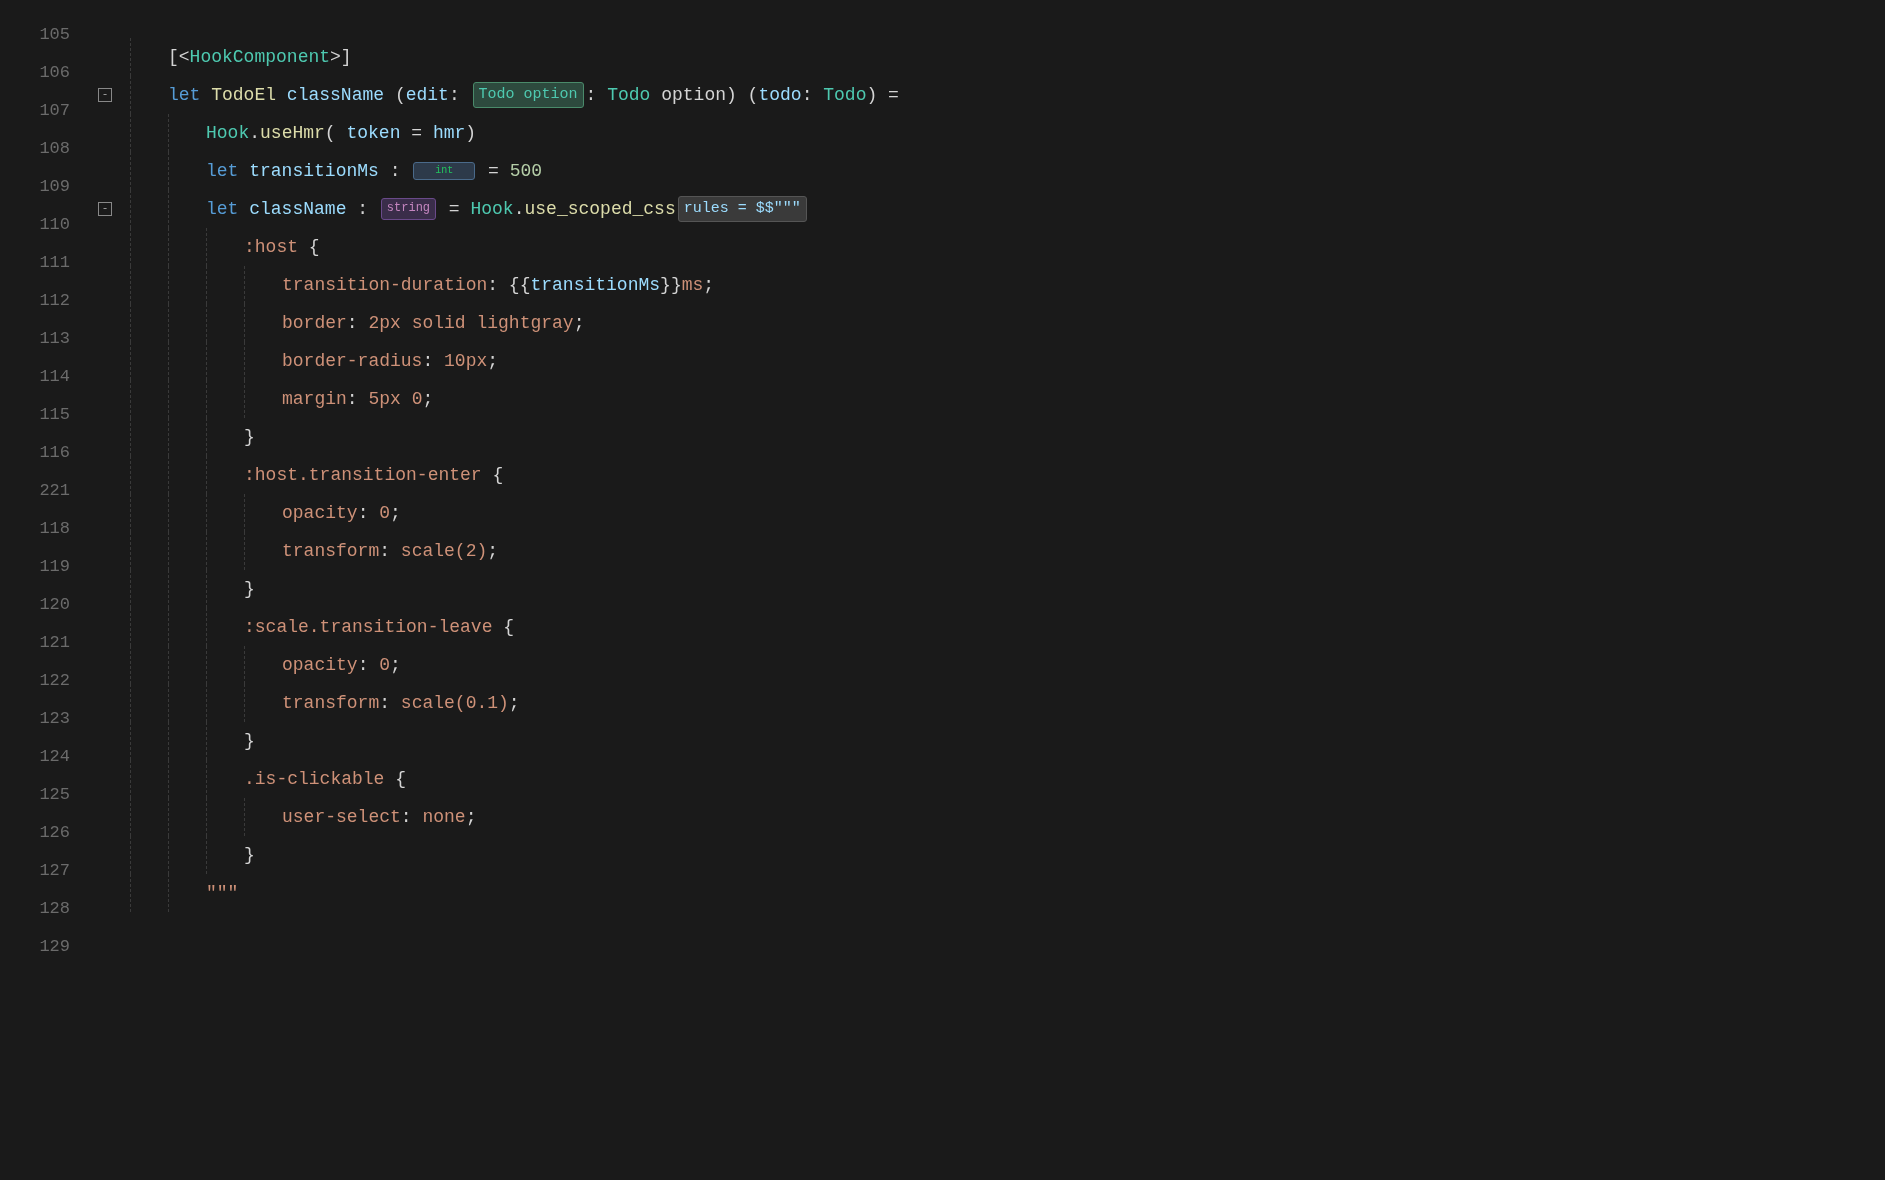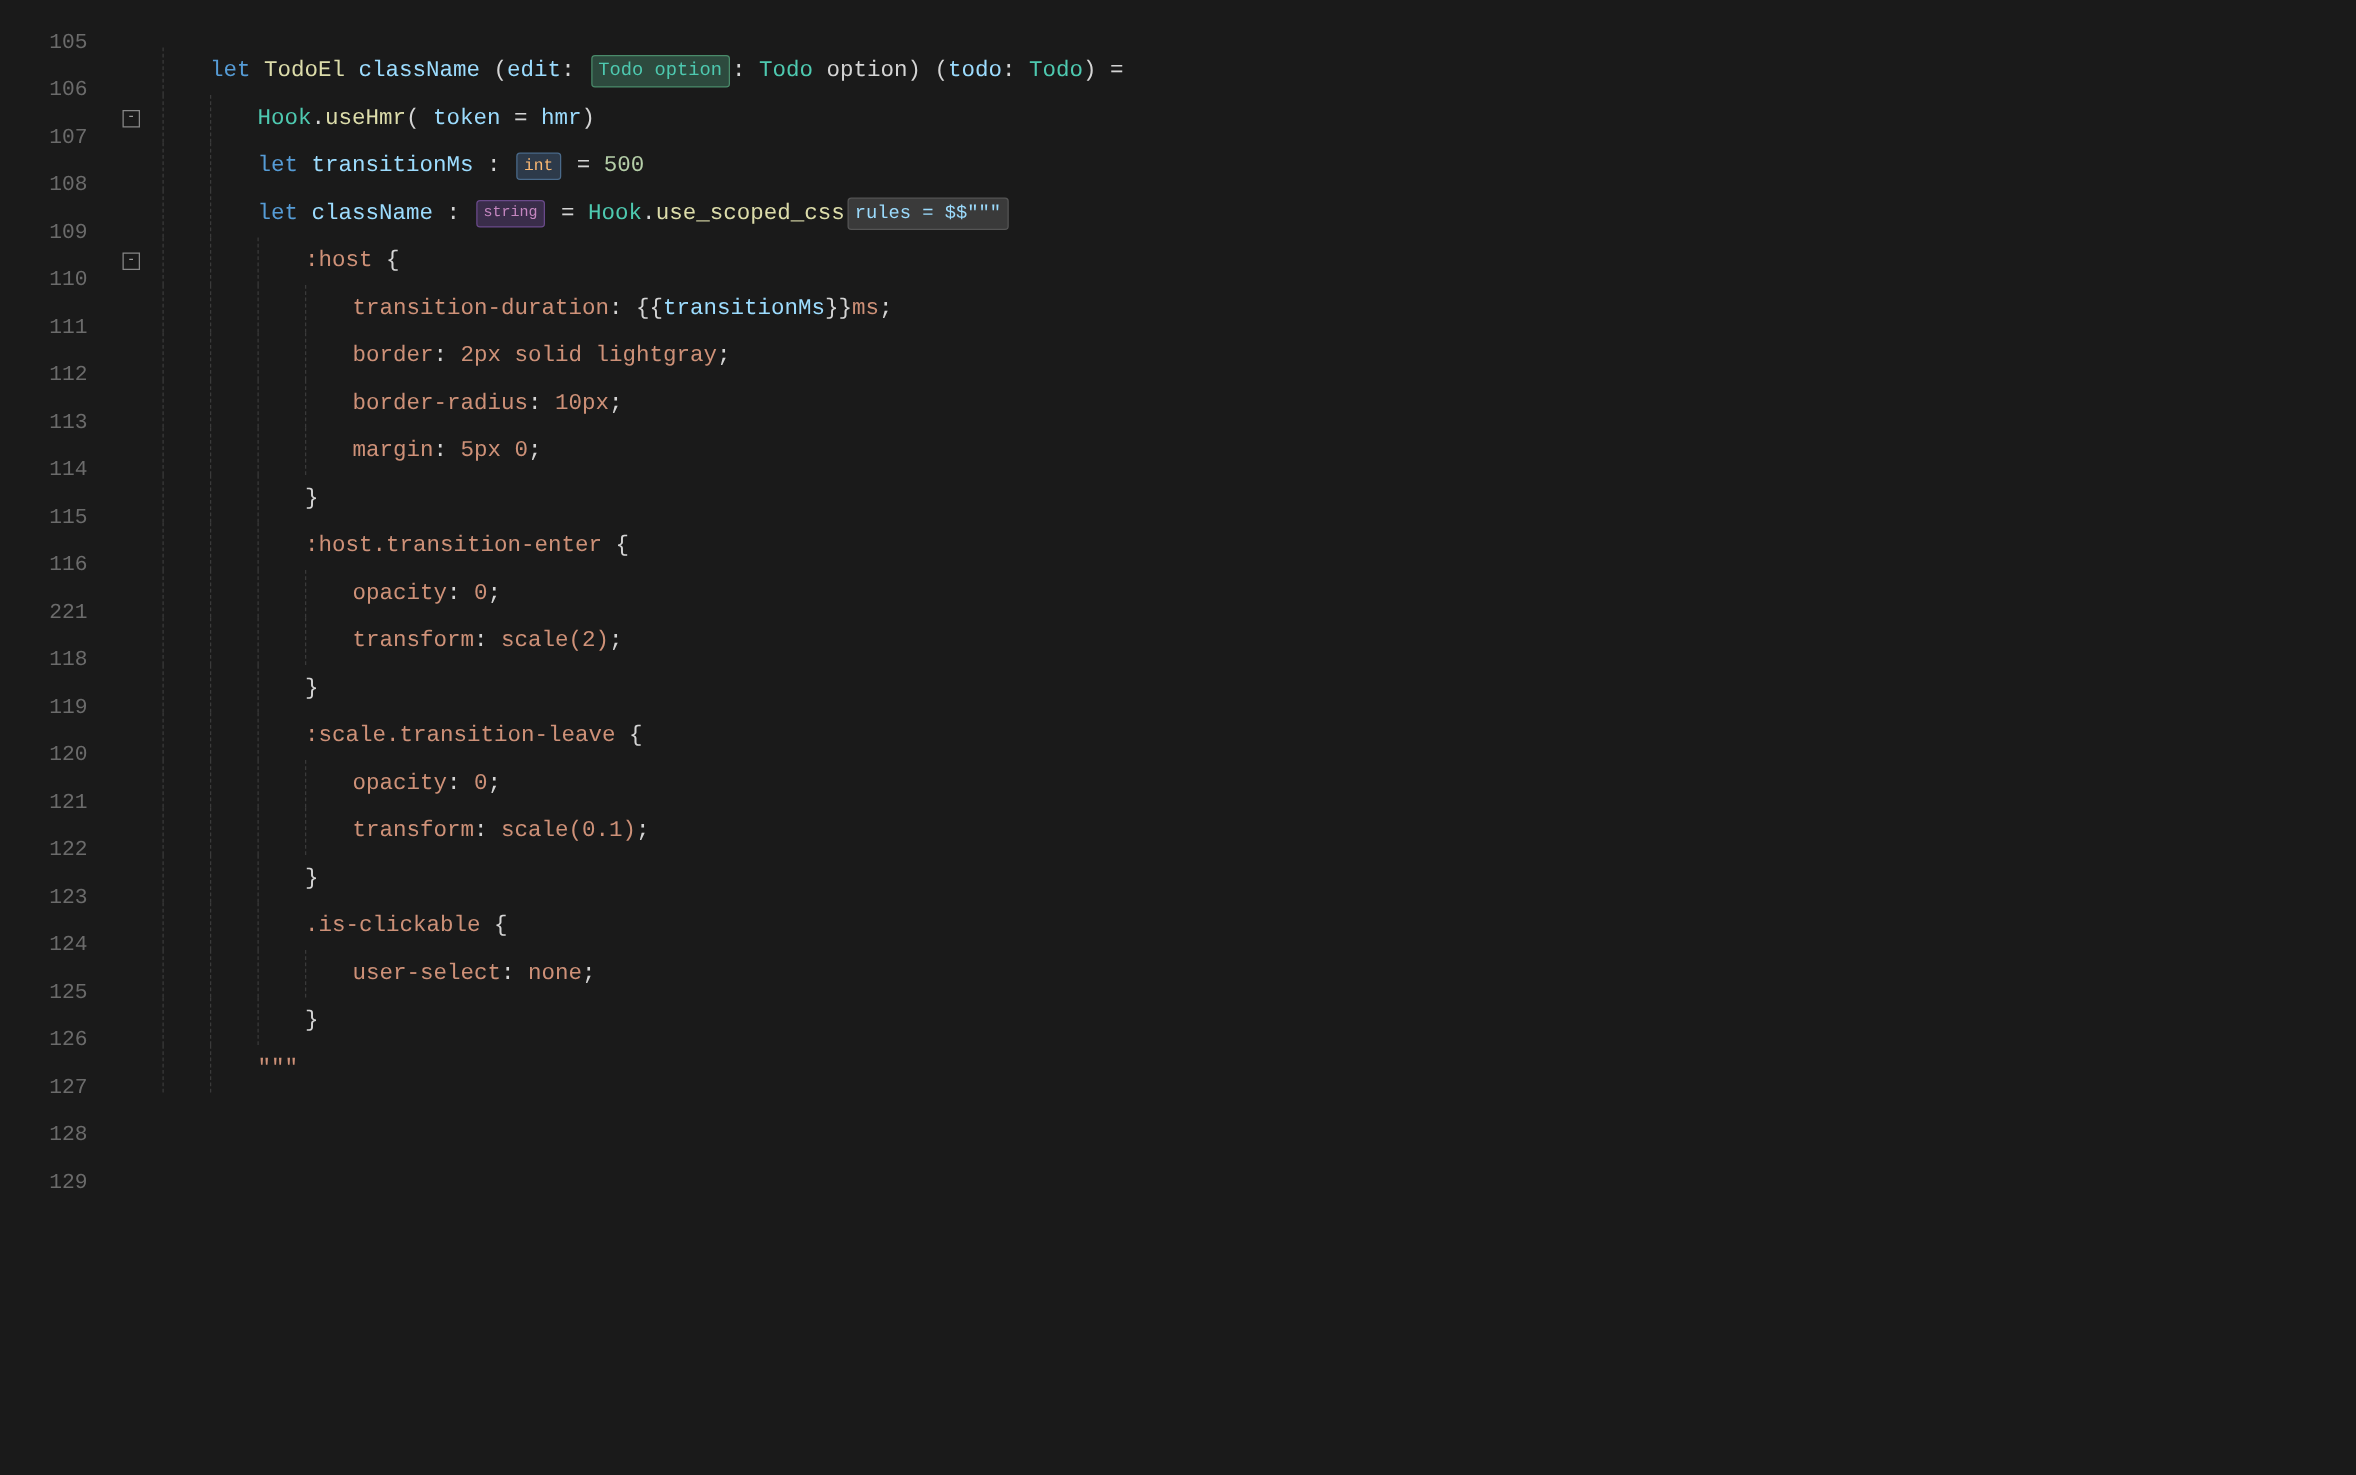--- a/index.html
+++ b/index.html
@@ -111,23 +111,23 @@
       padding: 1px 5px;
       font-size: 15px;
       color: #4ec9b0;
       margin: 0 2px;
     }
 
     .token-badge-int {
       background-color: #2d3a4a;
       border: 1px solid #4a6a8a;
       border-radius: 3px;
-      padding: 1px 5px;
-      font-size: 13px;
-      color: #fdba74;
+      padding: 1px 21px;
+      font-size: 10px;
+      color: #22c55e;
       margin: 0 2px;
     }
 
     .token-badge-string {
       background-color: #3a2d4a;
       border: 1px solid #6a4a8a;
       border-radius: 3px;
       padding: 1px 5px;
       font-size: 12px;
       color: #c586c0;
@@ -196,20 +196,24 @@
     <div class="fold-marker"></div>
     <div class="fold-marker"></div>
     <div class="fold-marker"></div>
     <div class="fold-marker"></div>
   </div>
 
   <div class="code-content">
 
     <div class="code-line">&nbsp;</div>
 
+    <div class="code-line">
+      <span style="display:inline-block;width:38px;border-left:1px dashed #3a3a3a;height:38px;"></span>
+      <span class="c-plain">[&lt;<span class="c-teal">HookComponent</span>&gt;]</span>
+    </div>
 
     <div class="code-line">
       <span style="display:inline-block;width:38px;border-left:1px dashed #3a3a3a;height:38px;"></span>
       <span class="c-blue-kw">let </span>
       <span class="c-yellow">TodoEl </span>
       <span class="c-lt-blue">className </span>
       <span class="c-plain">(</span>
       <span class="c-lt-blue">edit</span>
       <span class="c-plain">: </span>
       <span class="token-badge-todo">Todo option</span>

